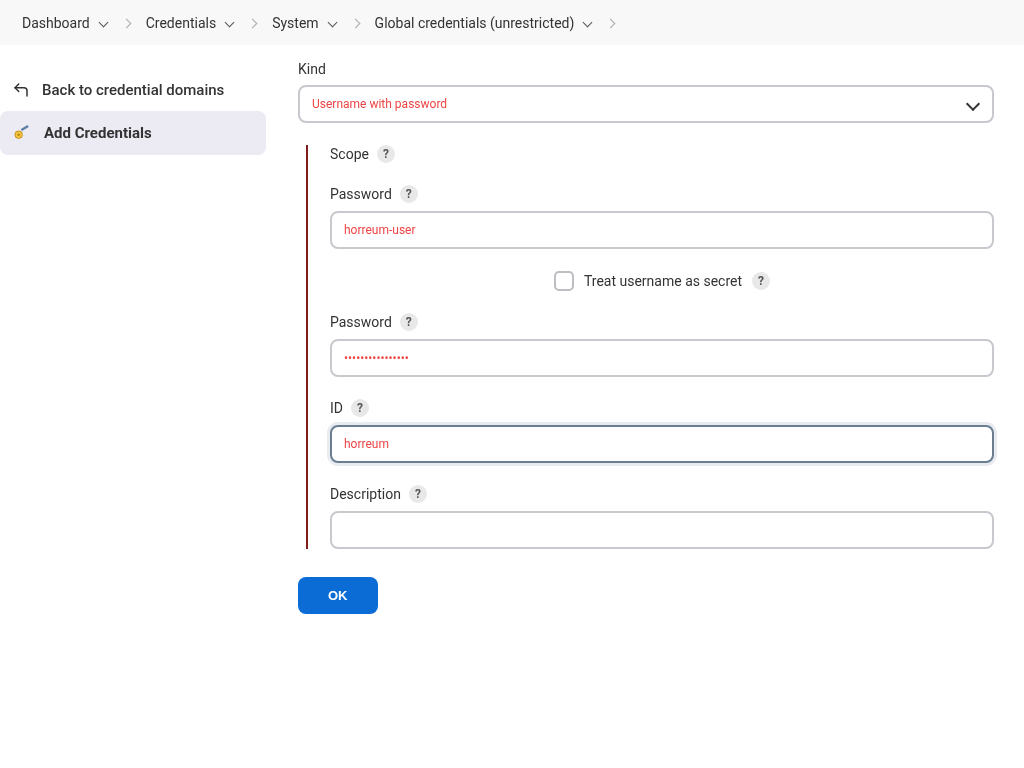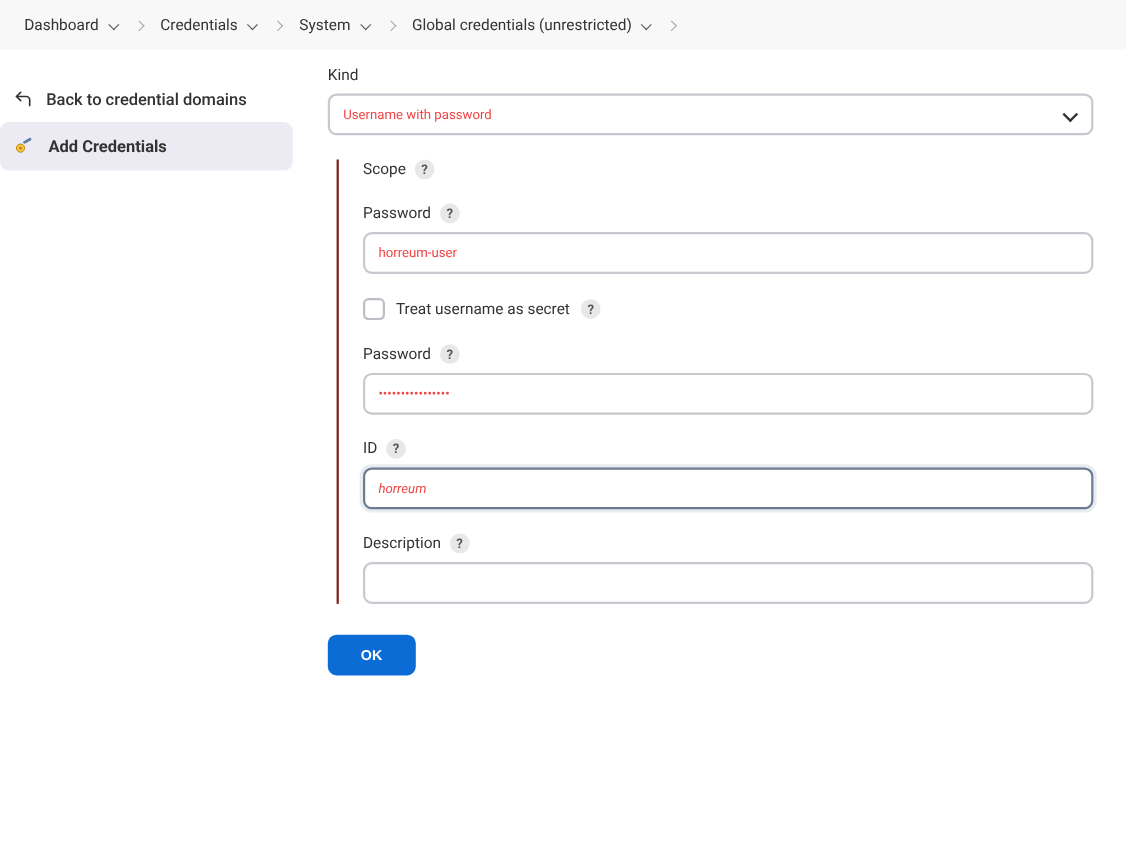--- a/index.html
+++ b/index.html
@@ -165,37 +165,37 @@
       width: 8px;
       height: 8px;
       border-right: 2px solid #333;
       border-bottom: 2px solid #333;
       transform: rotate(45deg);
       pointer-events: none;
     }
     .text-input.focused {
       border-color: #6b7d91;
       box-shadow: 0 0 0 3px rgba(100,120,145,0.15);
-      font-style: italic;
     }
     
     .indented-block {
       border-left: 2px solid #7f1d1d;
       margin-left: 8px;
       padding-left: 22px;
       margin-top: 22px;
     }
     .form-row {
       margin-bottom: 22px;
     }
     .checkbox-row {
       display: flex;
       align-items: center;
       gap: 10px;
       margin-bottom: 22px;
+      justify-content: center;
     }
     .checkbox {
       width: 20px;
       height: 20px;
       border: 2px solid #bdbdc4;
       border-radius: 5px;
       background: #fff;
       cursor: pointer;
     }
     .checkbox-label {

